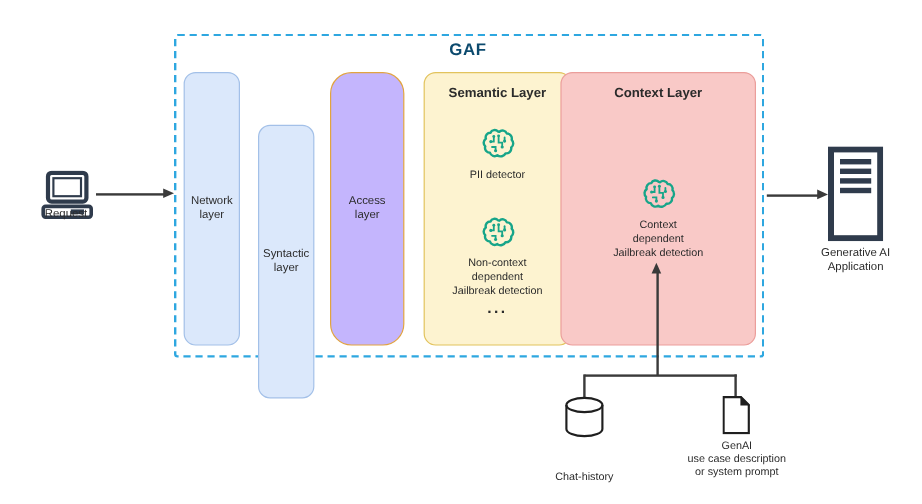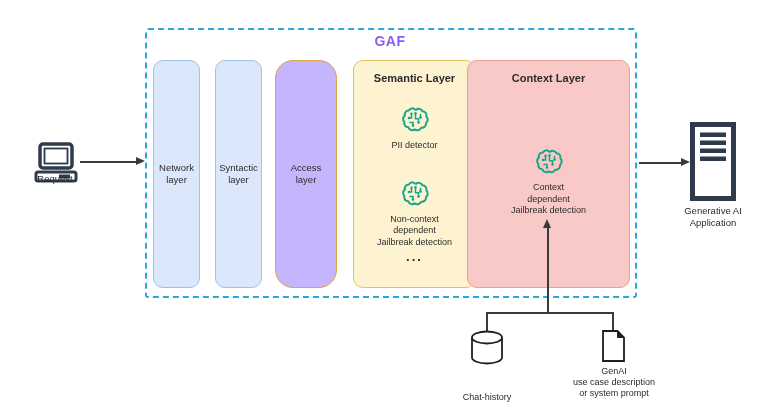--- a/index.html
+++ b/index.html
@@ -82,28 +82,28 @@
     <svg width="46" height="42" viewBox="0 0 46 42">
       <rect x="7" y="2" width="32" height="24" rx="3" fill="#ffffff" stroke="#2f3b4c" stroke-width="3.5"></rect>
       <rect x="11.5" y="6.5" width="23" height="15" fill="#ffffff" stroke="#2f3b4c" stroke-width="1.8"></rect>
       <rect x="3" y="30" width="40" height="9" rx="2" fill="#ffffff" stroke="#2f3b4c" stroke-width="3"></rect>
       <rect x="26" y="32.5" width="11" height="4" fill="#2f3b4c"></rect>
     </svg>
   </div>
   <div class="abs node-label center" style="left:23px;top:173px;width:64px">Request</div>
 
   <div class="abs gaf-box" style="border-color: rgb(46, 167, 224);"></div>
-  <div class="abs gaf-title" style="color: #8b5cf6;">GAF</div>
+  <div class="abs gaf-title" style="color: #0c4a6e;">GAF</div>
 
   <div class="abs layer simple l-network" style="background-color: rgb(219, 232, 251); border-color: rgb(163, 192, 232);">
     <div class="layer-label multiline">Network
 layer</div>
   </div>
 
-  <div class="abs layer simple l-syntactic" style="background-color: rgb(219, 232, 251); border-color: rgb(163, 192, 232);">
+  <div class="abs layer simple l-syntactic" style="background-color: rgb(219, 232, 251); border-color: rgb(163, 192, 232); margin-top: 44px;">
     <div class="layer-label multiline">Syntactic
 layer</div>
   </div>
 
   <div class="abs layer simple l-access" style="background-color: #c4b5fd; border-color: rgb(226, 164, 64); border-radius: 18px;">
     <div class="layer-label multiline">Access
 layer</div>
   </div>
 
   <div class="abs layer l-semantic" style="background-color: rgb(253, 243, 208); border-color: rgb(226, 195, 93);">

